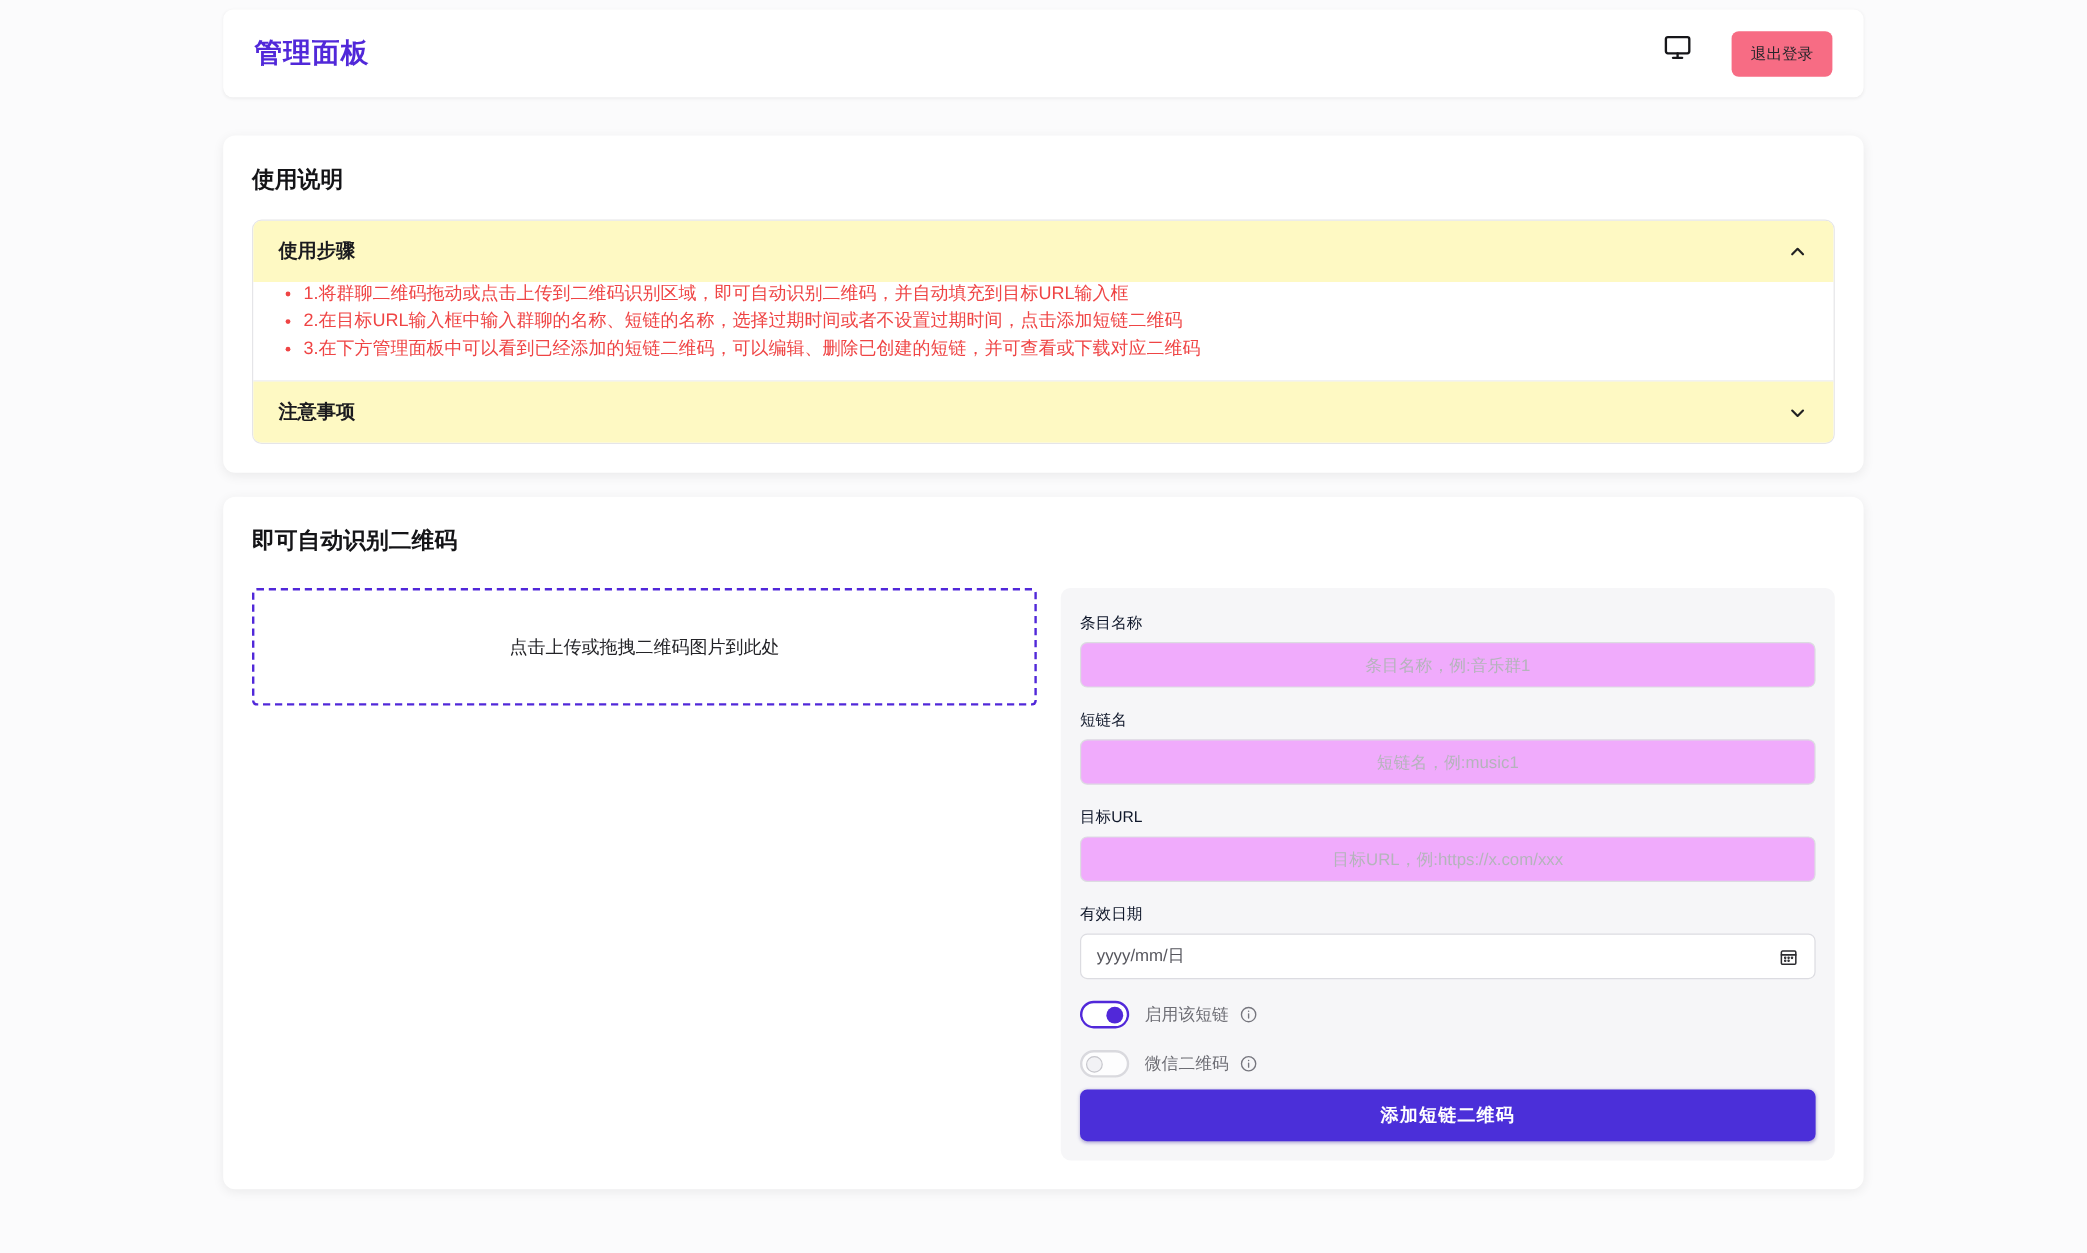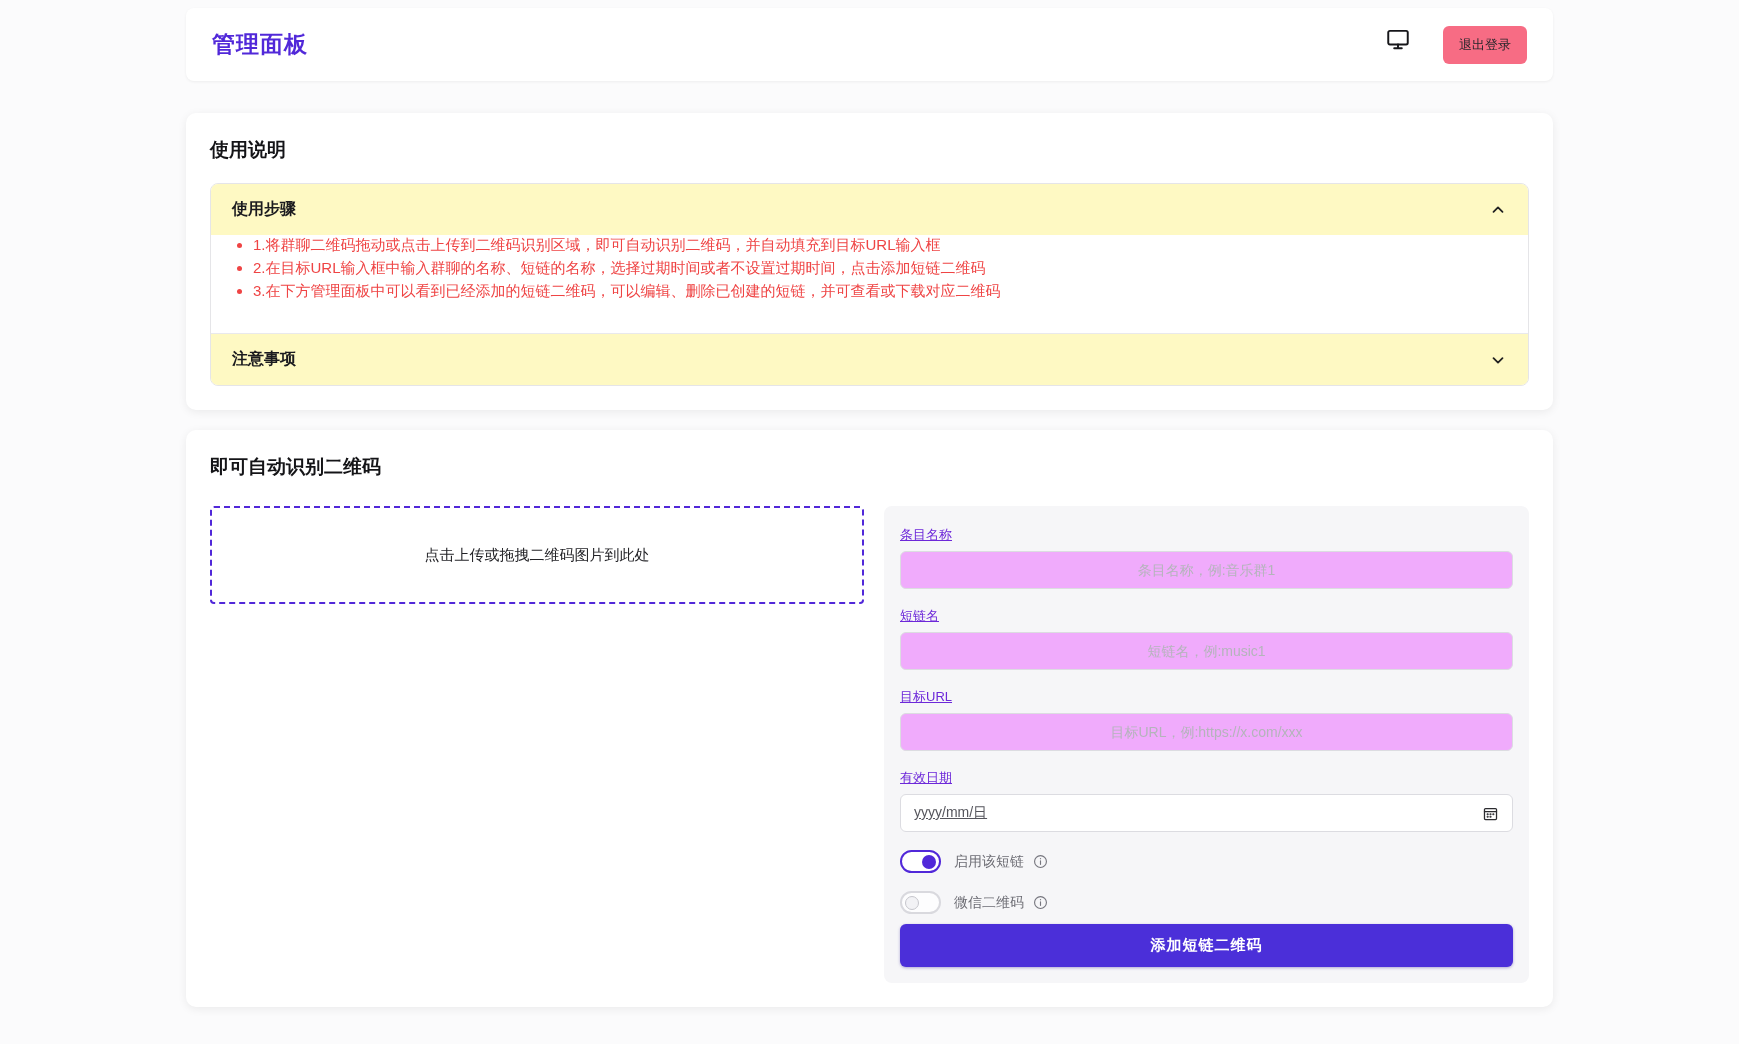--- a/index.html
+++ b/index.html
@@ -39,47 +39,47 @@
   .accordion{border:1px solid #e5e5e8;border-radius:8px;margin-top:20px;overflow:hidden;}
   .acc-header{
     display:flex;align-items:center;justify-content:space-between;
     padding:15px 21px;cursor:pointer;background:#fef9c3;
   }
   .acc-title{font-size:16px;font-weight:bold;color:#1b1b1f;}
   .acc-chevron{display:flex;align-items:center;color:#222;}
   .acc-body{padding:2px 24px 18px 28px;}
   .acc-body ul{list-style:disc;padding-left:14px;}
   .acc-body li{font-size:15px;color:#ef4444;line-height:16px;margin-bottom:7px;}
-  .acc-body li:last-child{margin-bottom:16px;}
+  .acc-body li:last-child{margin-bottom:0;}
   .acc-divider{border-top:1px solid #e9e9ec;}
 
   
   .creator-columns{display:flex;gap:20px;margin-top:26px;align-items:flex-start;}
   .upload-area{
     flex:1;height:98px;border:2px dashed var(--accent);border-radius:4px;
     display:flex;align-items:center;justify-content:center;cursor:pointer;background:#fff;
   }
   .upload-hint{font-size:15px;color:#232327;}
 
   .form-panel{
     width:645px;background:var(--panel-bg);border-radius:8px;
     padding:20px 16px 16px 16px;
   }
   .field{margin-bottom:18px;}
-  .field-label{display:block;font-size:13px;color:#6d28d9;margin-bottom:7px;text-decoration:underline;}
+  .field-label{display:block;font-size:13px;color:#0f172a;margin-bottom:7px;}
   .text-input{
     width:100%;height:38px;background:#f0abfc;border:1px solid #dcdce1;border-radius:6px;
     padding:0 13px;font-size:14px;color:#35353a;font-family:inherit;outline:none;text-align:center;
   }
   .text-input::placeholder{color:#b4b4bb;}
   .date-input{
     width:100%;height:38px;background:#fff;border:1px solid #dcdce1;border-radius:6px;
     padding:0 13px;display:flex;align-items:center;justify-content:space-between;cursor:text;
   }
-  .date-value{font-size:14px;color:#55555c;text-decoration:underline;}
+  .date-value{font-size:14px;color:#55555c;}
   .calendar-icon{display:flex;align-items:center;color:#2c2c30;cursor:pointer;}
 
   
   .toggle-row{display:flex;align-items:center;margin-bottom:10px;margin-top:18px;}
   .toggle{
     width:41px;height:23px;border-radius:12px;position:relative;cursor:pointer;flex:0 0 auto;
   }
   .toggle .knob{position:absolute;top:50%;transform:translateY(-50%);width:14px;height:14px;border-radius:50%;}
   .toggle.on{background:#fff;border:2px solid var(--accent);}
   .toggle.on .knob{right:3px;background:var(--accent);}

